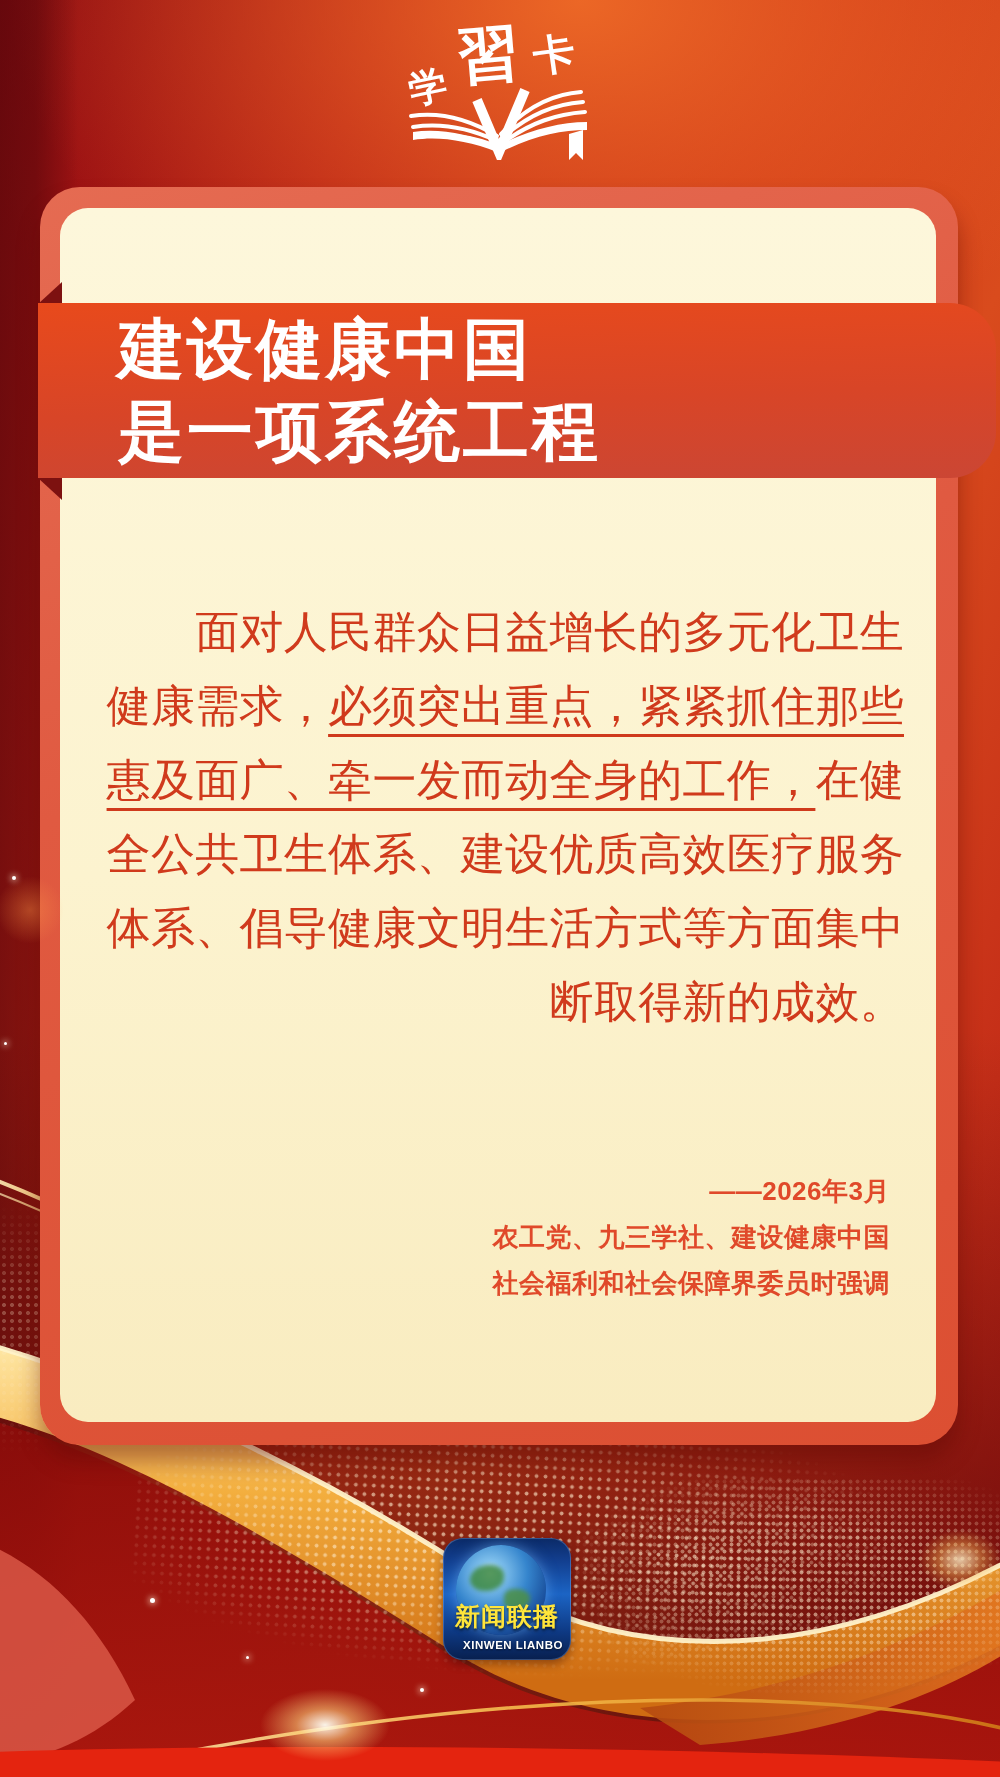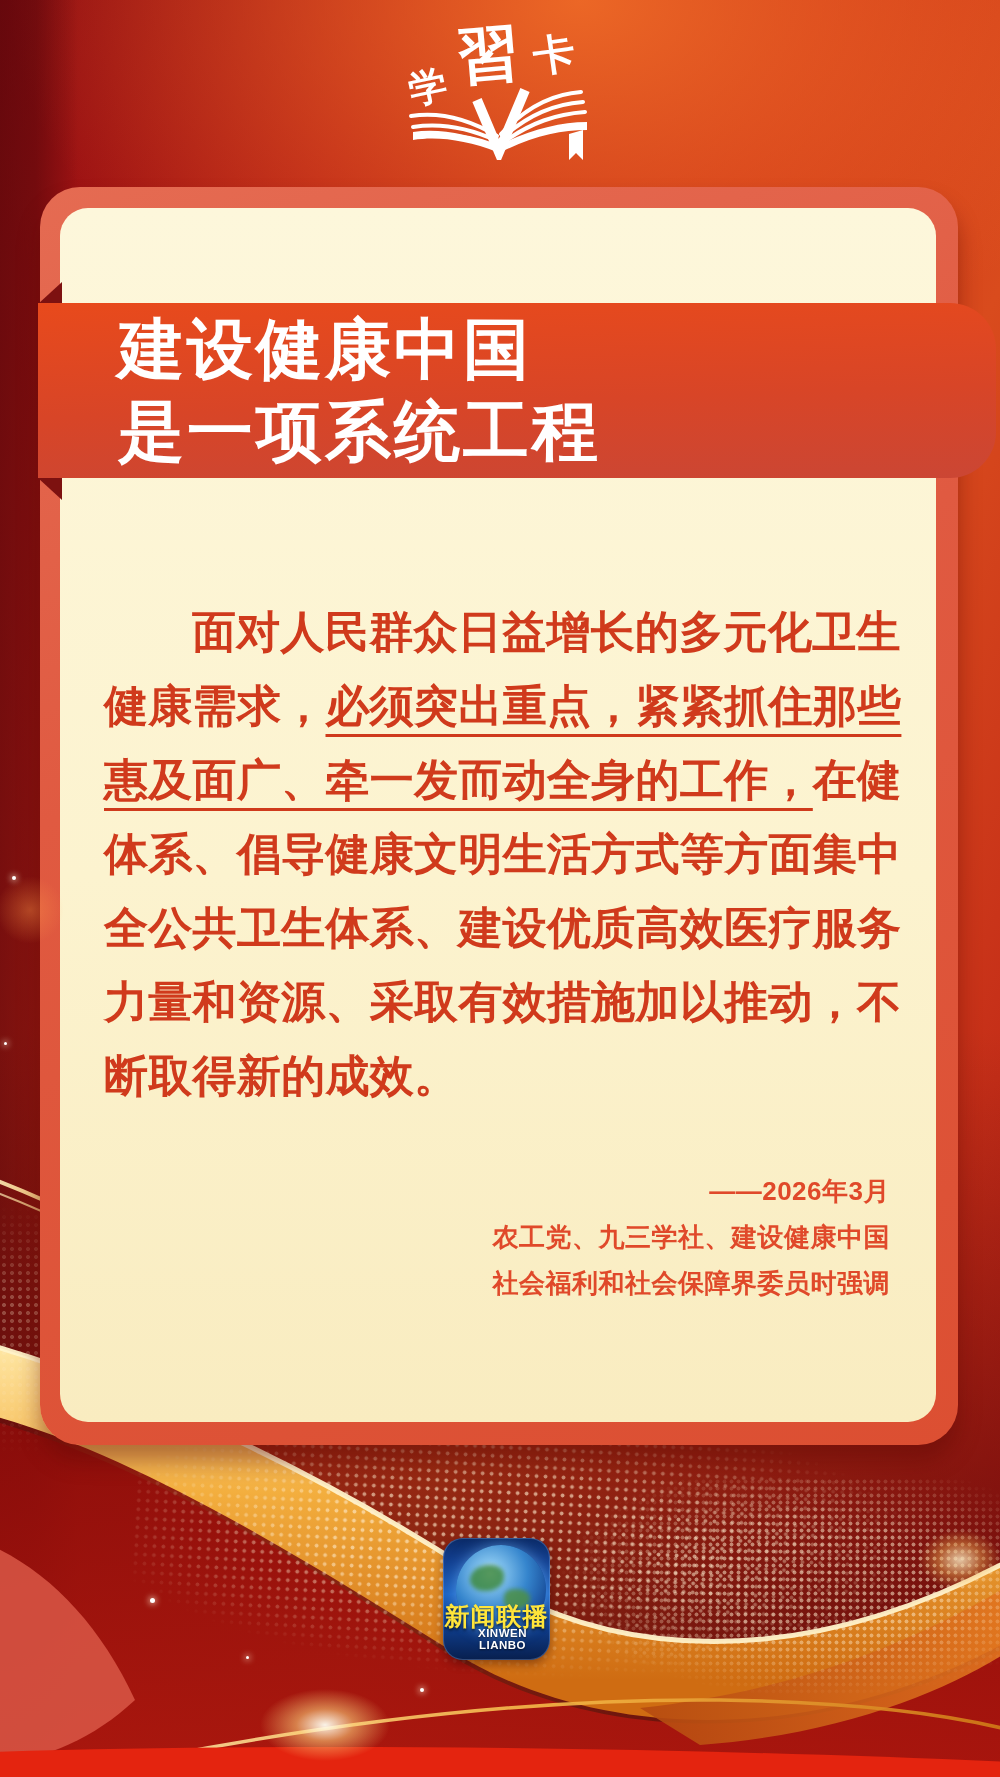--- a/index.html
+++ b/index.html
@@ -50,30 +50,30 @@
     background:linear-gradient(180deg,#fdf7db 0%, #fcf3cf 55%, #f9ecc0 100%); }
   
   .fold-svg { position:absolute; left:32px; top:278px; z-index:3; }
   .ribbon { position:absolute; left:38px; top:303px; width:958px; height:175px; z-index:4;
     border-radius:0 46px 46px 0;
     background:linear-gradient(178deg,#e84a1c 0%, #d84527 55%, #cb4634 100%); }
   .ribbon-text { position:absolute; left:80px; top:5px; color:#ffffff; font-weight:900;
     font-size:66px; line-height:82px; letter-spacing:3px; white-space:nowrap; }
   
   .body-text { position:absolute; left:104px; top:596px; width:800px; z-index:5;
-    font-family:"Liberation Serif","DejaVu Serif",serif; font-weight:700;
-    font-size:44px; line-height:74px; letter-spacing:.3px; color:#d03a1c; white-space:nowrap; }
+    font-family:"Liberation Serif","DejaVu Serif",serif; font-weight:400;
+    font-size:44px; line-height:74px; letter-spacing:.3px; color:#d03a1c; white-space:nowrap;text-align:right; }
   .bline.first { text-indent:88px; }
   .ul { text-decoration:underline; text-decoration-color:#cf3a1c;
         text-decoration-thickness:3px; text-underline-offset:13px; }
   
   .attribution { position:absolute; right:110px; top:1168px; z-index:5; text-align:right;
     color:#e0492a; font-weight:700; font-size:26px; line-height:46px; letter-spacing:.5px; white-space:nowrap; }
   
-  .badge { position:absolute; left:443px; top:1538px; width:107px; height:122px; z-index:4;
+  .badge { position:absolute; left:443px; top:1538px; width:128px; height:122px; z-index:4;
     border-radius:20px; overflow:hidden;
     background:linear-gradient(180deg,#0b2a66 0%, #123e8e 18%, #1c64c4 46%, #0e3a85 76%, #081f4e 100%);
     box-shadow:0 0 0 1px rgba(180,210,255,.25) inset, 0 4px 10px rgba(40,0,0,.4); }
   .globe { position:absolute; left:13px; top:7px; width:90px; height:90px; border-radius:50%;
     background:radial-gradient(circle at 38% 32%, #d8eefb 0%, #7fc0ec 16%, #3585cd 45%, #1a4f9c 72%, #0d2f6b 100%);
     box-shadow:0 0 14px rgba(120,190,255,.55); }
   .land { position:absolute; background:#3f8a42; filter:blur(2px); opacity:.85; }
   .land-1 { left:14px; top:20px; width:34px; height:26px; border-radius:60% 40% 55% 45%; }
   .land-2 { left:48px; top:44px; width:26px; height:20px; border-radius:45% 55% 60% 40%; background:#4d9045; }
   .badge-cn { position:absolute; left:0; right:0; bottom:27px; text-align:center; z-index:2;
@@ -166,23 +166,22 @@
     <div class="ribbon-text">
       <div>建设健康中国</div>
       <div>是一项系统工程</div>
     </div>
   </div>
 
   <div class="body-text">
     <div class="bline first">面对人民群众日益增长的多元化卫生</div>
     <div class="bline"><span>健康需求，</span><span class="ul">必须突出重点，紧紧抓住那些</span></div>
     <div class="bline"><span class="ul">惠及面广、牵一发而动全身的工作，</span><span>在健</span></div>
+    <div class="bline">全公共卫生体系、建设优质高效医疗服务</div>
     <div class="bline">体系、倡导健康文明生活方式等方面集中</div>
-    <div class="bline">全公共卫生体系、建设优质高效医疗服务</div>
-    <div class="bline">力量和资源、采取有效措施加以推动，不</div>
     <div class="bline">断取得新的成效。</div>
   </div>
 
   <div class="attribution">
     <div class="attr-line">——2026年3月</div>
     <div class="attr-line">农工党、九三学社、建设健康中国</div>
     <div class="attr-line">社会福利和社会保障界委员时强调</div>
   </div>
 
   <div class="badge">

